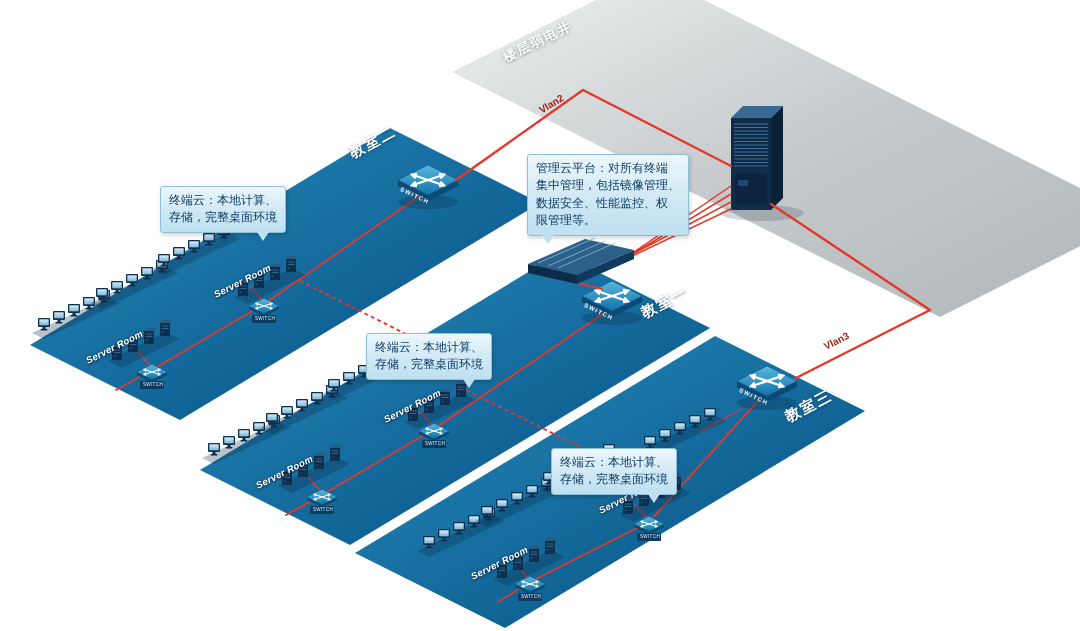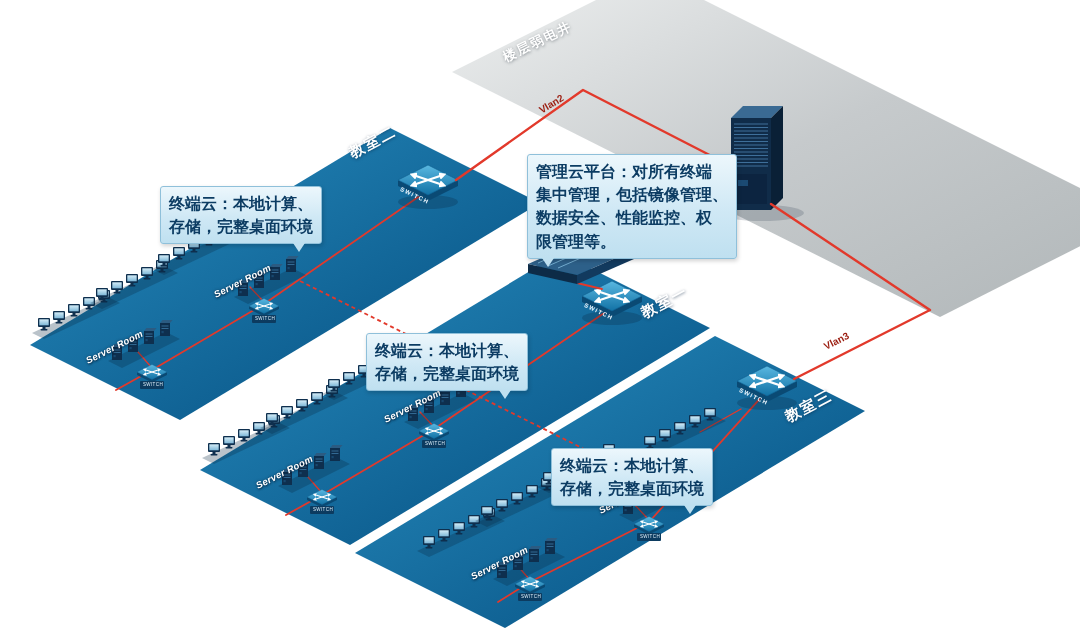--- a/index.html
+++ b/index.html
@@ -12,21 +12,21 @@
   .shaft-label{font-size:13px;font-weight:bold;color:#fff;letter-spacing:2px;
                text-shadow:0 1px 3px rgba(40,50,60,.5);}
   .vlan-label{font-size:10px;font-weight:bold;color:#9b1d10;}
   .switch-label{font-size:6px;font-weight:bold;color:#eaf5fc;letter-spacing:1.3px;}
   .mini-switch-label{font-size:4.5px;color:#dff0fa;letter-spacing:.4px;width:22px;text-align:center;}
   .server-room-label{font-size:9.5px;font-weight:bold;font-style:italic;color:#fff;letter-spacing:.3px;
     text-shadow:0 1px 2px rgba(4,30,56,.85),0 0 3px rgba(4,30,56,.6);}
   .callout{position:absolute;background:linear-gradient(180deg,#ecf7fc 0%,#cfe8f5 55%,#bfe0f0 100%);
     border:1px solid #8fc0da;border-radius:3px;padding:5px 8px;box-shadow:1px 2px 4px rgba(0,0,0,.18);
     z-index:5;}
-  .callout-text{font-size:16px;font-weight:bold;color:#0c3c63;line-height:1.45;white-space:pre-line;}
+  .callout-text{font-size:12px;font-weight:normal;color:#0c3c63;line-height:1.45;white-space:pre-line;}
   .tail{position:absolute;width:0;height:0;border-left:6px solid transparent;border-right:6px solid transparent;
     border-top:9px solid #bfe0f0;bottom:-9px;}
   .tail-br{right:16px;}
   .tail-bl{left:14px;}
 </style>
 </head>
 <body>
 
 <div class="stage">
 

